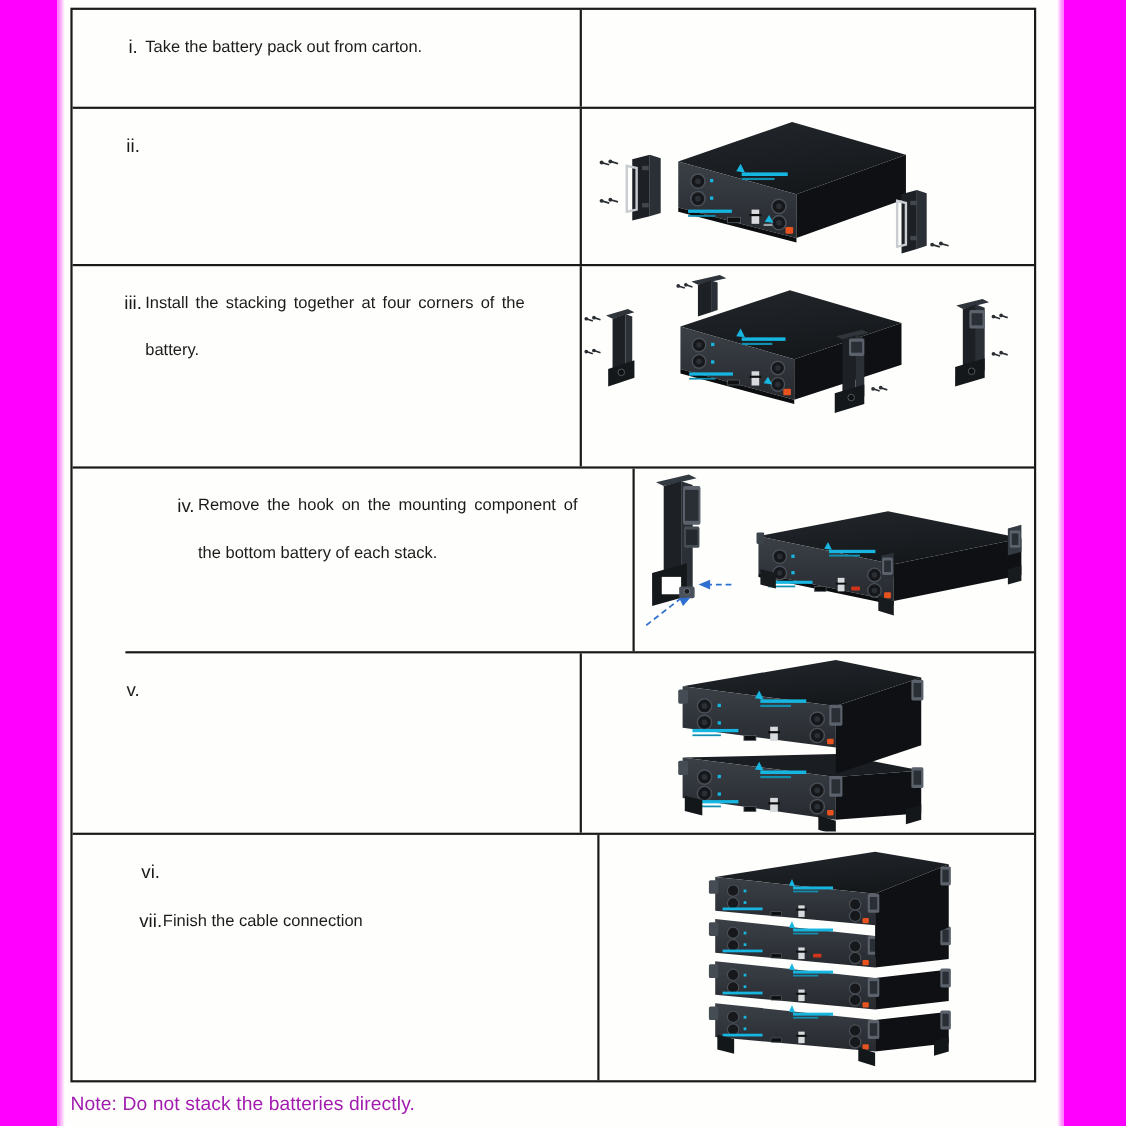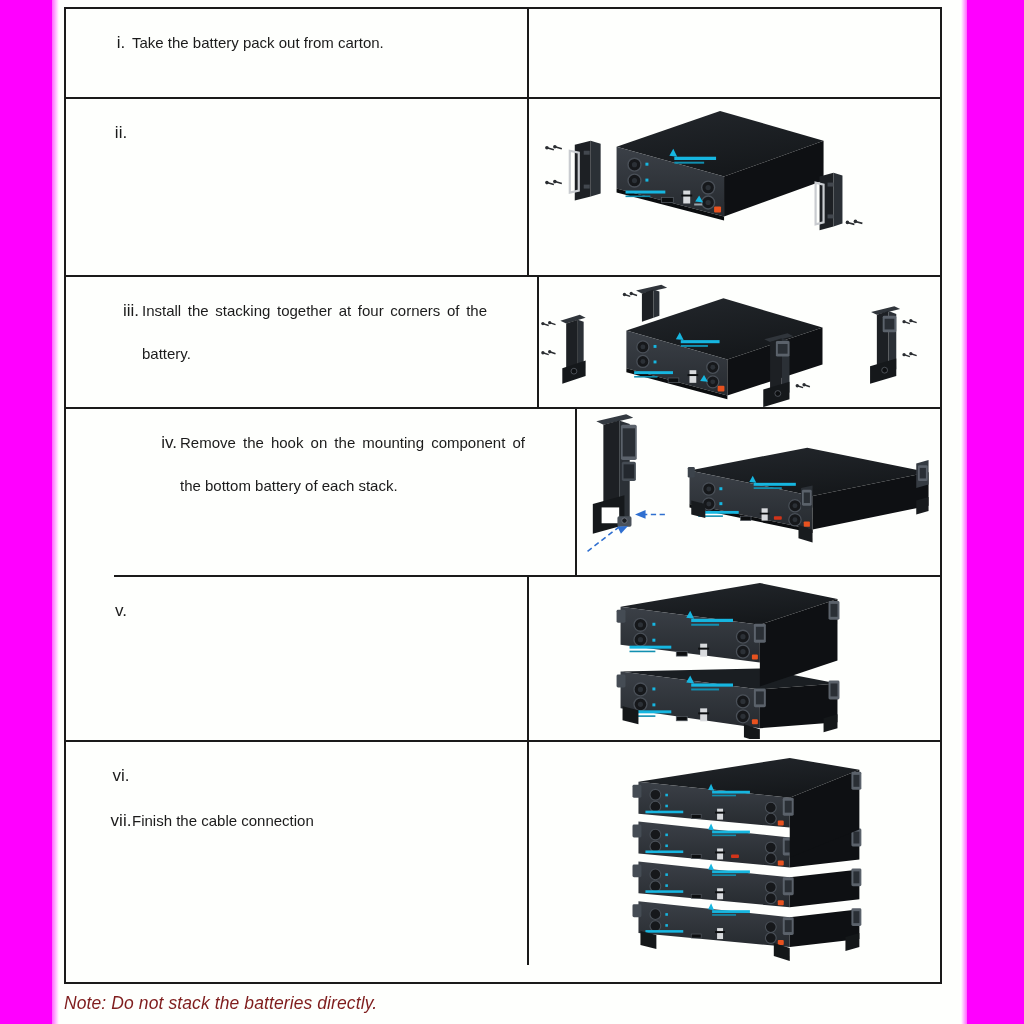--- a/index.html
+++ b/index.html
@@ -52,25 +52,25 @@
     flex-direction: column;
   }
   .row {
     display: flex;
     border-bottom: 2px solid #1a1a1a;
     box-sizing: border-box;
     position: relative;
   }
   .row:last-child { border-bottom: none; }
   .r1 { height: 90px; }
-  .r2 { height: 178px; }
-  .r3 { height: 132px; padding-left: 10px; }
+  .r2 { height: 143px; }
+  .r3 { height: 184px; }
   .r4 { height: 168px; margin-left: 48px; }
   .r5 { height: 165px; }
-  .r6 { height: 223px; }
+  .r6 { height: 223px; padding-left: 16px; }
 
   .cell-text {
     width: 463px;
     box-sizing: border-box;
     border-right: 2px solid #1a1a1a;
     padding: 12px 10px 0 0;
     position: relative;
   }
   .cell-img {
     flex: 1;
@@ -100,23 +100,22 @@
     width: 345px;
     text-align: justify;
   }
   .body-text.nojustify { text-align: left; }
 
   .note {
     position: absolute;
     left: 64px;
     top: 993px;
     font-size: 17.5px;
-    color: #7f1d1d;
+    color: #a21caf;
     letter-spacing: 0.1px;
-    font-style: italic;
   }
 
   
   .art { position: absolute; inset: 0; }
   svg.art { display: block; }
 </style>
 </head>
 <body>
 
 <div class="page">

